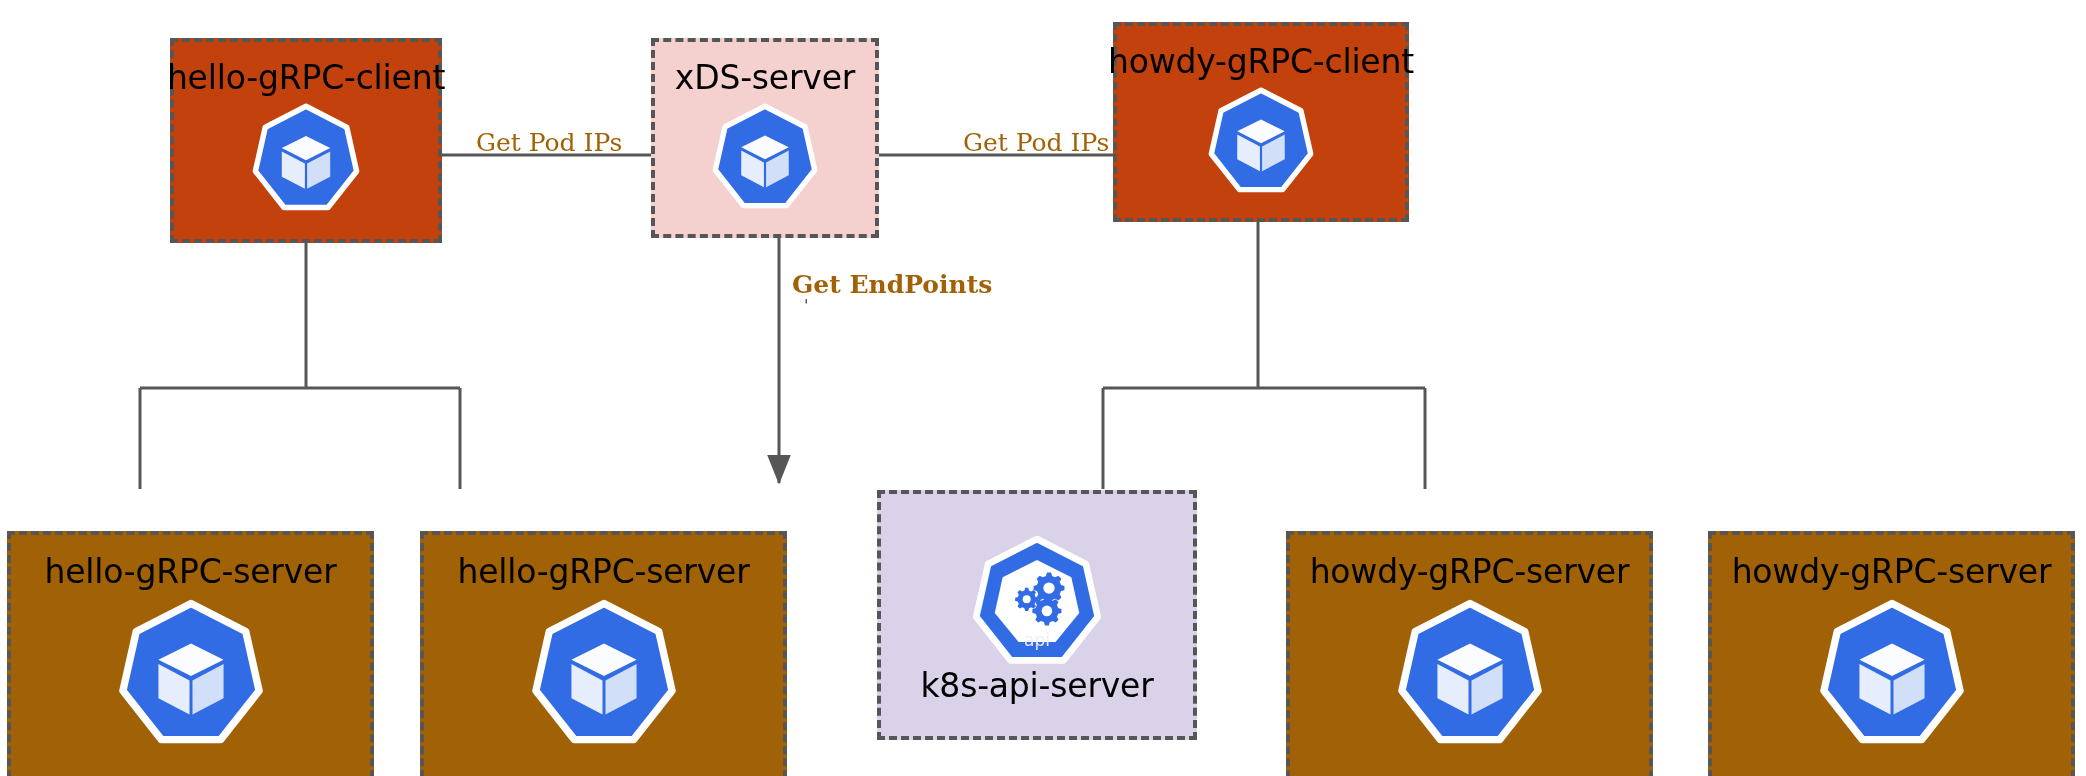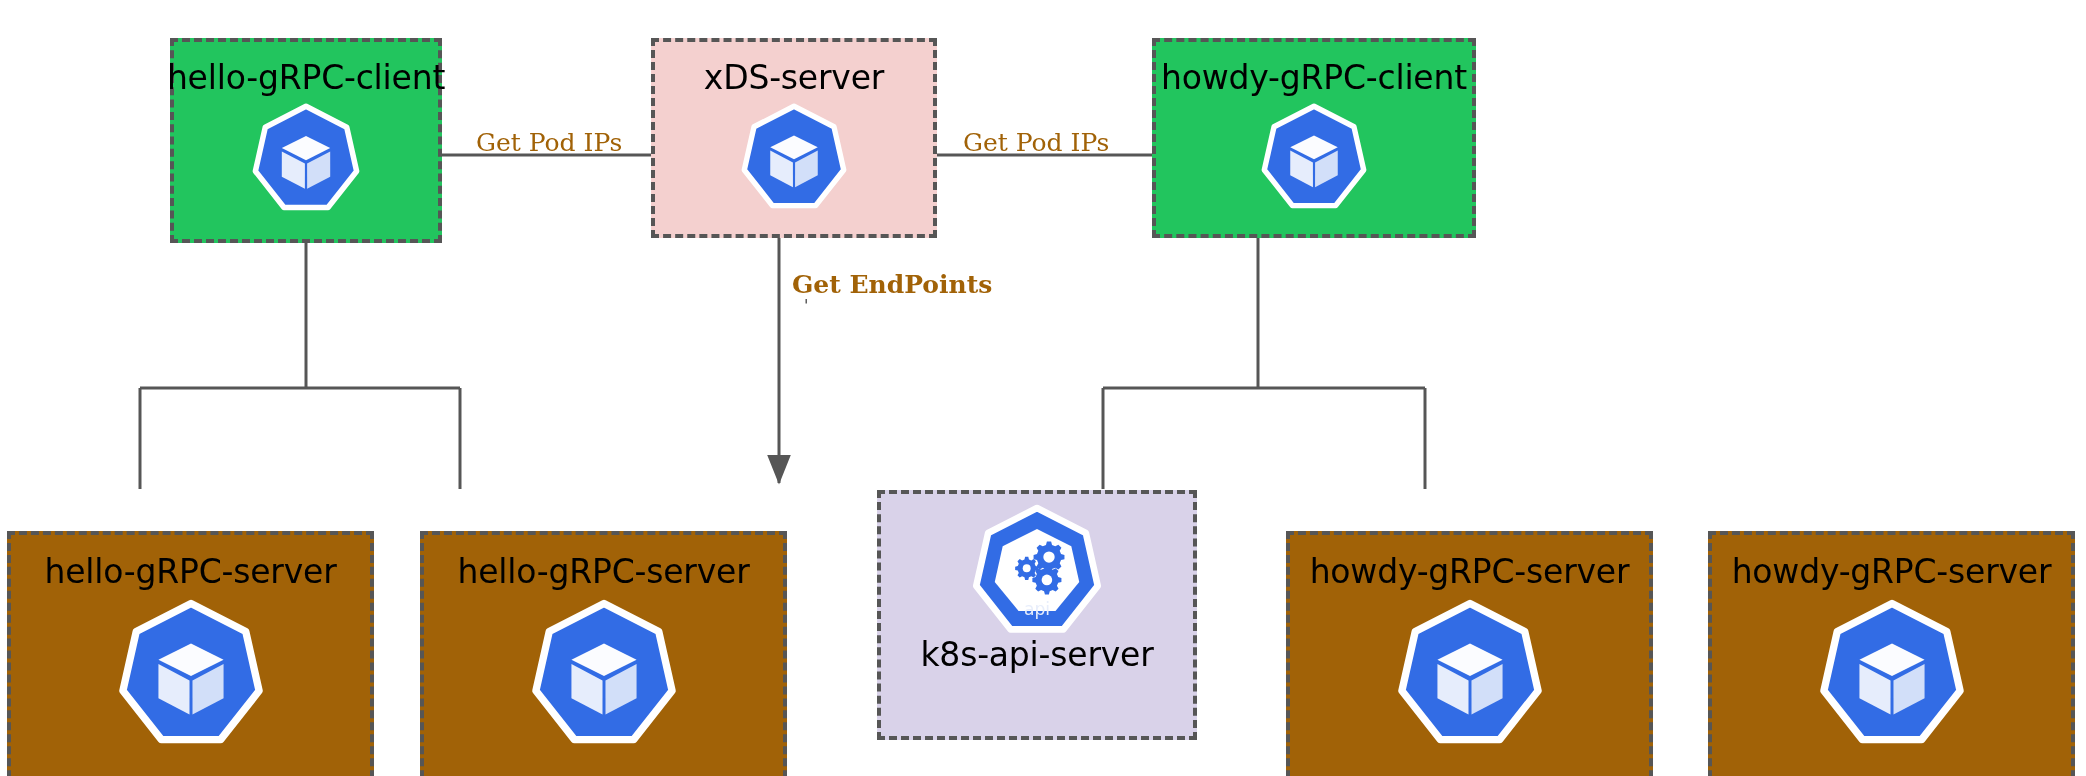--- a/index.html
+++ b/index.html
@@ -20,21 +20,21 @@
   }
   
   .node-box {
     position: absolute;
     box-sizing: border-box;
     border: 4px dashed #565656;
     display: flex;
     flex-direction: column;
     align-items: center;
   }
-  .node-box.green  { background: #22c55e; }
+  .node-box.green  { background: #c2410c; }
   .node-box.pink   { background: #f4d0cf; }
   .node-box.purple { background: #d9d2e9; }
   .node-box.gray   { background: #a16207; margin-top: 44px; }
 
   .node-label {
     font-family: "DejaVu Sans", sans-serif;
     font-size: 33px;
     color: #000000;
     line-height: 1.15;
     text-align: center;
@@ -115,35 +115,35 @@
         <polygon points="50,3 87,22 96,62 70,95 30,95 4,62 13,22" fill="#326ce5" stroke="#ffffff" stroke-width="5" stroke-linejoin="round"></polygon>
         <g fill="#ffffff">
           <polygon points="50,30 72,41 50,52 28,41" opacity="0.98"></polygon>
           <polygon points="28,44 49,55 49,78 28,67" opacity="0.88"></polygon>
           <polygon points="51,55 72,44 72,67 51,78" opacity="0.78"></polygon>
         </g>
       </svg>
     </div>
   </div>
 
-  <div class="node-box pink" style="left:651px; top:38px; width:286px; height:200px;">
+  <div class="node-box pink" style="left:651px; top:38px; width:228px; height:200px;">
     <div class="node-label" style="margin-top:17px;">xDS-server</div>
     <div class="k8s-icon-wrap" style="margin-top:6px;">
       <svg width="108" height="108" viewBox="0 0 100 100" xmlns="http://www.w3.org/2000/svg">
         <polygon points="50,3 87,22 96,62 70,95 30,95 4,62 13,22" fill="#326ce5" stroke="#ffffff" stroke-width="5" stroke-linejoin="round"></polygon>
         <g fill="#ffffff">
           <polygon points="50,30 72,41 50,52 28,41" opacity="0.98"></polygon>
           <polygon points="28,44 49,55 49,78 28,67" opacity="0.88"></polygon>
           <polygon points="51,55 72,44 72,67 51,78" opacity="0.78"></polygon>
         </g>
       </svg>
     </div>
   </div>
 
-  <div class="node-box green" style="left:1113px; top:38px; width:324px; height:200px;margin-left:39px;">
+  <div class="node-box green" style="left:1113px; top:22px; width:296px; height:200px;">
     <div class="node-label" style="margin-top:17px;">howdy-gRPC-client</div>
     <div class="k8s-icon-wrap" style="margin-top:6px;">
       <svg width="108" height="108" viewBox="0 0 100 100" xmlns="http://www.w3.org/2000/svg">
         <polygon points="50,3 87,22 96,62 70,95 30,95 4,62 13,22" fill="#326ce5" stroke="#ffffff" stroke-width="5" stroke-linejoin="round"></polygon>
         <g fill="#ffffff">
           <polygon points="50,30 72,41 50,52 28,41" opacity="0.98"></polygon>
           <polygon points="28,44 49,55 49,78 28,67" opacity="0.88"></polygon>
           <polygon points="51,55 72,44 72,67 51,78" opacity="0.78"></polygon>
         </g>
       </svg>
@@ -171,21 +171,21 @@
         <polygon points="50,3 87,22 96,62 70,95 30,95 4,62 13,22" fill="#326ce5" stroke="#ffffff" stroke-width="5" stroke-linejoin="round"></polygon>
         <g fill="#ffffff">
           <polygon points="50,30 72,41 50,52 28,41" opacity="0.98"></polygon>
           <polygon points="28,44 49,55 49,78 28,67" opacity="0.88"></polygon>
           <polygon points="51,55 72,44 72,67 51,78" opacity="0.78"></polygon>
         </g>
       </svg>
     </div>
   </div>
 
-  <div class="node-box purple" style="left:877px; top:490px; width:320px; height:250px; ">
+  <div class="node-box purple" style="left:877px; top:490px; width:320px; height:250px; justify-content:center;">
     <div class="k8s-icon-wrap" style="margin-top:10px;">
       <svg width="132" height="132" viewBox="0 0 100 100" xmlns="http://www.w3.org/2000/svg">
         <polygon points="50,3 87,22 96,62 70,95 30,95 4,62 13,22" fill="#326ce5" stroke="#ffffff" stroke-width="5" stroke-linejoin="round"></polygon>
         <polygon points="50,19 76,32 82,59 64,81 36,81 18,59 24,32" fill="#ffffff"></polygon>
 
         <g fill="#326ce5">
 
           <path d="M57.5,28.5 l3.2,0 l0.7,2.6 l2.4,1.0 l2.4,-1.3 l2.3,2.3 l-1.3,2.4 l1.0,2.4 l2.6,0.7 l0,3.2 l-2.6,0.7 l-1.0,2.4 l1.3,2.4 l-2.3,2.3 l-2.4,-1.3 l-2.4,1.0 l-0.7,2.6 l-3.2,0 l-0.7,-2.6 l-2.4,-1.0 l-2.4,1.3 l-2.3,-2.3 l1.3,-2.4 l-1.0,-2.4 l-2.6,-0.7 l0,-3.2 l2.6,-0.7 l1.0,-2.4 l-1.3,-2.4 l2.3,-2.3 l2.4,1.3 l2.4,-1.0 z"></path>
           <circle cx="59.1" cy="40.2" r="4.3" fill="#ffffff"></circle>
 

